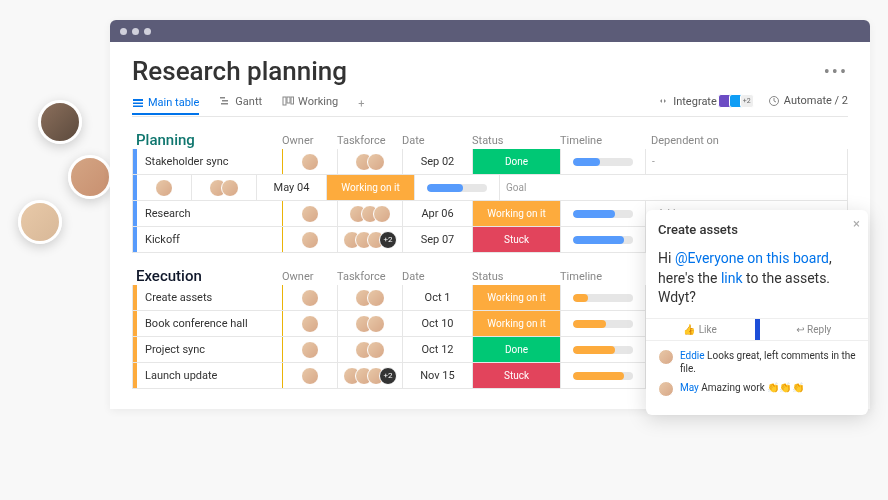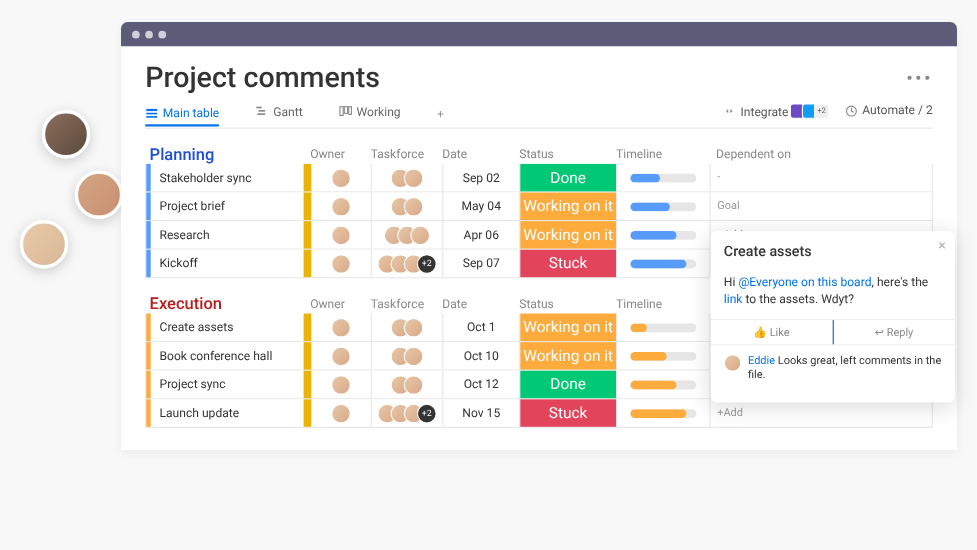--- a/index.html
+++ b/index.html
@@ -4,63 +4,63 @@
 <style>
 *{box-sizing:border-box;margin:0;padding:0;font-family:-apple-system,BlinkMacSystemFont,"Segoe UI",Roboto,sans-serif}
 body{width:888px;height:500px;background:#f8f8f8;position:relative;overflow:hidden}
 .window{position:absolute;left:110px;top:20px;width:760px;background:#fff;border-radius:6px 6px 0 0;box-shadow:0 2px 8px rgba(0,0,0,.06)}
 .titlebar{height:22px;background:#5c5c78;border-radius:6px 6px 0 0;display:flex;align-items:center;padding:0 10px;gap:5px}
 .dot{width:7px;height:7px;border-radius:50%;background:#d0d0dc}
 .content{padding:14px 22px 20px}
 .header{display:flex;justify-content:space-between;align-items:center;margin-bottom:8px}
 .title{font-size:26px;font-weight:500;color:#333}
 .more{color:#888;font-size:18px;letter-spacing:2px;cursor:pointer}
-.tabs{display:flex;align-items:center;gap:33px;border-bottom:1px solid #e6e6e6;font-size:11px;color:#666;padding-bottom:4px}
+.tabs{display:flex;align-items:center;gap:20px;border-bottom:1px solid #e6e6e6;font-size:11px;color:#666;padding-bottom:4px}
 .tab{display:flex;align-items:center;gap:4px;cursor:pointer;padding-bottom:4px}
 .tab.active{color:#0073ea;border-bottom:2px solid #0073ea;margin-bottom:-5px}
 .tab-ic{width:12px;height:12px;display:inline-flex;align-items:center;justify-content:center}
 .tabs-right{margin-left:auto;display:flex;align-items:flex-start;gap:14px;color:#555}
 .int-badges{display:flex;gap:-3px}
 .badge{width:14px;height:14px;border-radius:3px;display:inline-block;margin-left:-3px;border:1px solid #fff}
 .group{margin-top:14px}
 .group-header{display:flex;align-items:center;font-size:11px;color:#888}
 .group-name{font-size:15px;font-weight:500;flex:0 0 150px;padding-left:4px}
 .col{text-align:left;flex:0 0 auto}
 .col-owner{width:55px}
 .col-task{width:65px}
 .col-date{width:70px}
 .col-status{width:88px}
 .col-timeline{width:85px}
 .col-dep{width:90px;text-align:left;padding-left:6px}
 .row{display:flex;align-items:center;border:1px solid #e6e6e6;border-top:none;min-height:26px;font-size:11px;color:#333;background:#fff}
 .row:first-of-type{border-top:1px solid #e6e6e6}
 .row-bar{width:4px;align-self:stretch}
-.row-name{flex:0 0 146px;padding-left:8px;border-right:7px solid #eab308;align-self:stretch;display:flex;align-items:center}
+.row-name{flex:0 0 146px;padding-left:8px;border-right:1px solid #eab308;align-self:stretch;display:flex;align-items:center}
 .cell{display:flex;align-items:center;justify-content:center;border-right:1px solid #e6e6e6;align-self:stretch}
 .avatar{width:18px;height:18px;border-radius:50%;background:linear-gradient(135deg,#e8c8a8,#d8a888);border:1px solid #fff;display:inline-block}
 .avatar-stack{display:flex}
 .avatar-stack .avatar{margin-left:-6px}
 .avatar-stack .avatar:first-child{margin-left:0}
 .av-more{width:18px;height:18px;border-radius:50%;background:#333;color:#fff;font-size:8px;display:inline-flex;align-items:center;justify-content:center;margin-left:-6px;border:1px solid #fff}
-.status{color:#fff;font-size:14px;width:100%;height:100%;display:flex;align-items:center;justify-content:center}
+.status{color:#fff;font-size:10px;width:100%;height:100%;display:flex;align-items:center;justify-content:center}
 .progress{width:60px;height:8px;border-radius:4px;background:#e6e6e6;display:flex;overflow:hidden}
 .progress-fill{height:100%;border-radius:4px}
 .dep-cell{border-right:none;justify-content:flex-start;padding-left:6px;color:#999;font-size:10px}
 .float-avatars{position:absolute;left:18px;top:100px}
 .float-av{width:44px;height:44px;border-radius:50%;border:3px solid #fff;box-shadow:0 3px 12px rgba(0,0,0,.18);position:absolute;background-size:cover;background-position:center}
 .comment-panel{position:absolute;right:20px;top:210px;width:222px;background:#fff;border-radius:6px;box-shadow:0 4px 20px rgba(0,0,0,.15);padding:12px;font-size:11px}
 .comment-close{position:absolute;right:8px;top:6px;color:#aaa;cursor:pointer;font-size:13px}
 .comment-title{font-size:13px;font-weight:500;margin-bottom:12px;color:#333}
 .comment-header{display:flex;align-items:center;gap:6px;margin-bottom:6px}
-.comment-text{font-size:11px;color:#333;line-height:1.4;margin-bottom:10px}
+.comment-text{font-size:14px;color:#333;line-height:1.4;margin-bottom:10px}
 .mention{color:#0073ea}
 .link{color:#0073ea}
 .comment-actions{display:flex;border-top:1px solid #eee;border-bottom:1px solid #eee;margin:0 -12px 8px}
 .comment-actions>div{flex:1;text-align:center;padding:5px 0;font-size:10px;color:#888;cursor:pointer}
-.comment-actions>div:first-child{border-right:1px solid #1d4ed8}
+.comment-actions>div:first-child{border-right:5px solid #1d4ed8}
 .reply{display:flex;gap:6px;align-items:flex-start;margin-bottom:6px}
 .reply .avatar{width:16px;height:16px;flex-shrink:0}
 .reply-body{font-size:10px;color:#333;line-height:1.3}
 .reply-name{color:#0073ea}
 .plus-tab{color:#999;cursor:pointer}
 </style>
 </head>
 <body>
 
 <div class="float-avatars">
@@ -70,21 +70,21 @@
 </div>
 
 <div class="window">
   <div class="titlebar">
     <span class="dot"></span>
     <span class="dot"></span>
     <span class="dot"></span>
   </div>
   <div class="content">
     <div class="header">
-      <div class="title">Project comments</div>
+      <div class="title">Research planning</div>
       <div class="more">•••</div>
     </div>
     <div class="tabs">
       <div class="tab active">
         <span class="tab-ic">
           <svg width="12" height="12" viewBox="0 0 12 12">
               <rect x="1" y="2" width="10" height="2" fill="#0073ea"></rect>
               <rect x="1" y="5.5" width="10" height="1.5" fill="#0073ea"></rect>
               <rect x="1" y="8.5" width="10" height="1.5" fill="#0073ea"></rect>
             </svg>
@@ -134,21 +134,21 @@
               </svg>
           </span>
           <span>Automate / 2</span>
         </div>
       </div>
     </div>
 
     <div id="groups">
         <div class="group">
           <div class="group-header">
-            <div class="group-name" style="color:#1d4ed8">Planning</div>
+            <div class="group-name" style="color:#0f766e">Planning</div>
     <div class="col col-owner">Owner</div>
     <div class="col col-task">Taskforce</div>
     <div class="col col-date">Date</div>
     <div class="col col-status">Status</div>
     <div class="col col-timeline">Timeline</div>
     <div class="col col-dep">Dependent on</div>
           </div>
           <div class="row">
             <div class="row-bar" style="background:#579bfc"></div>
       <div class="row-name">Stakeholder sync</div>
@@ -167,21 +167,20 @@
             </div>
       <div class="cell col-timeline">
               <div class="progress">
                 <div class="progress-fill" style="width:45%;background:#579bfc"></div>
               </div>
             </div>
       <div class="cell col-dep dep-cell">-</div>
           </div>
           <div class="row">
             <div class="row-bar" style="background:#579bfc"></div>
-      <div class="row-name">Project brief</div>
       <div class="cell col-owner">
               <span class="avatar"></span>
             </div>
       <div class="cell col-task">
               <span class="avatar-stack">
                 <span class="avatar"></span>
                 <span class="avatar"></span>
               </span>
             </div>
       <div class="cell col-date">May 04</div>
@@ -240,21 +239,21 @@
       <div class="cell col-timeline">
               <div class="progress">
                 <div class="progress-fill" style="width:85%;background:#579bfc"></div>
               </div>
             </div>
       <div class="cell col-dep dep-cell">+Add</div>
           </div>
         </div>
         <div class="group">
           <div class="group-header">
-            <div class="group-name" style="color:#b91c1c">Execution</div>
+            <div class="group-name" style="color:#0f172a">Execution</div>
     <div class="col col-owner">Owner</div>
     <div class="col col-task">Taskforce</div>
     <div class="col col-date">Date</div>
     <div class="col col-status">Status</div>
     <div class="col col-timeline">Timeline</div>
     <div class="col col-dep">Dependent on</div>
           </div>
           <div class="row">
             <div class="row-bar" style="background:#fdab3d"></div>
       <div class="row-name">Create assets</div>
@@ -366,14 +365,18 @@
     </div>
     <div>
       <span>↩ </span><span>Reply</span>
     </div>
   </div>
   <div id="replies">
       <div class="reply">
         <span class="avatar"></span>
     <div class="reply-body"><span class="reply-name">Eddie</span> <span>Looks great, left comments in the file.</span></div>
       </div>
+      <div class="reply">
+        <span class="avatar"></span>
+    <div class="reply-body"><span class="reply-name">May</span> <span>Amazing work 👏👏👏</span></div>
+      </div>
     </div>
 </div>
 
 </body></html>

